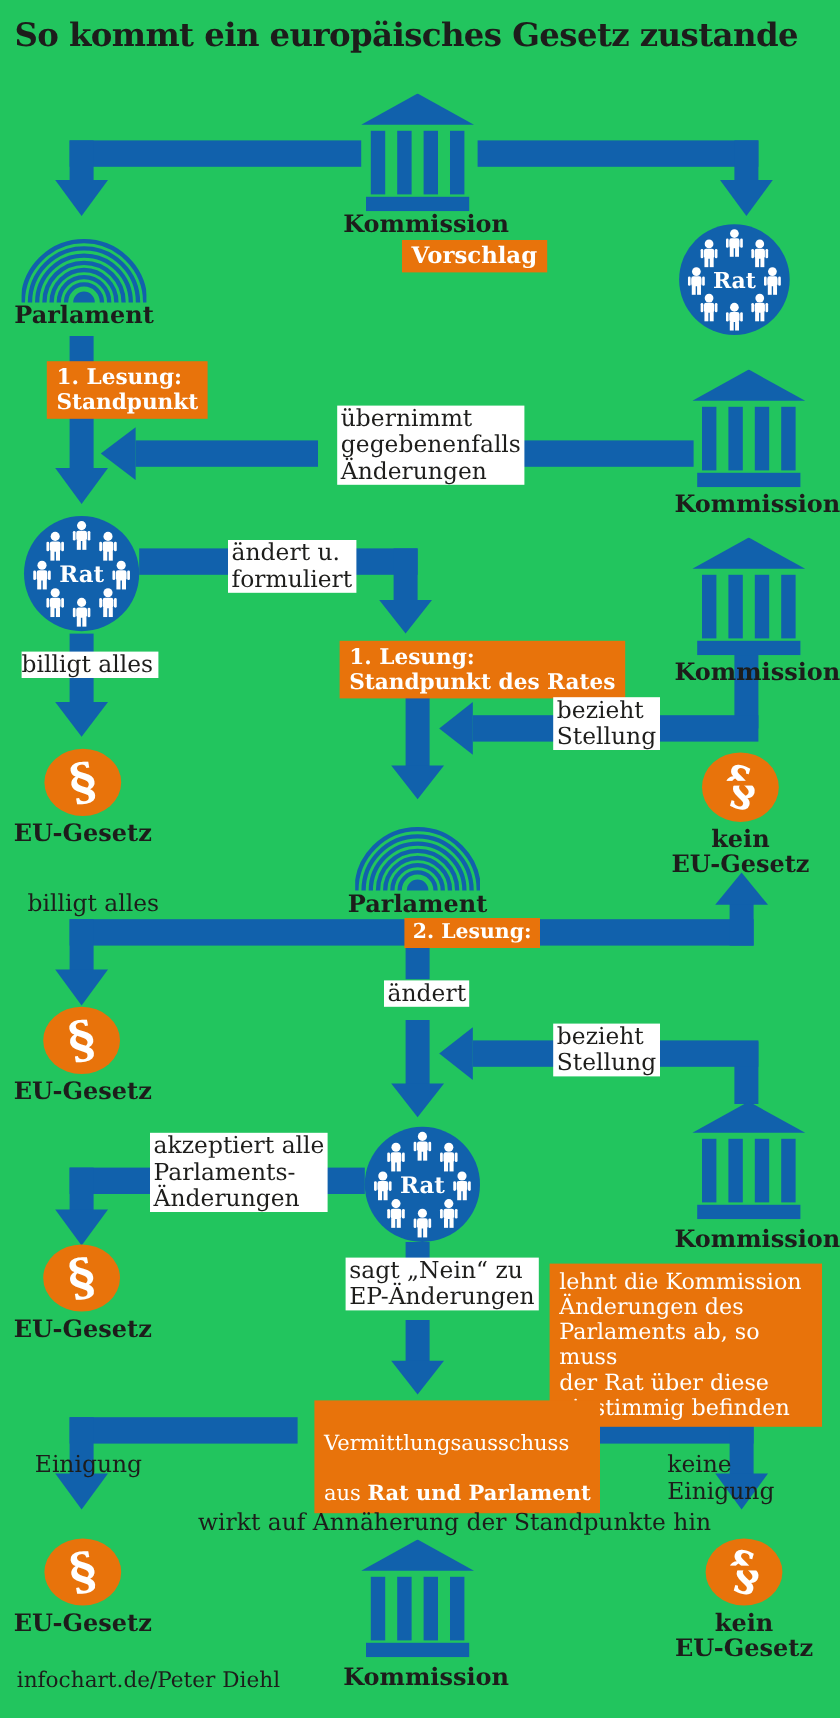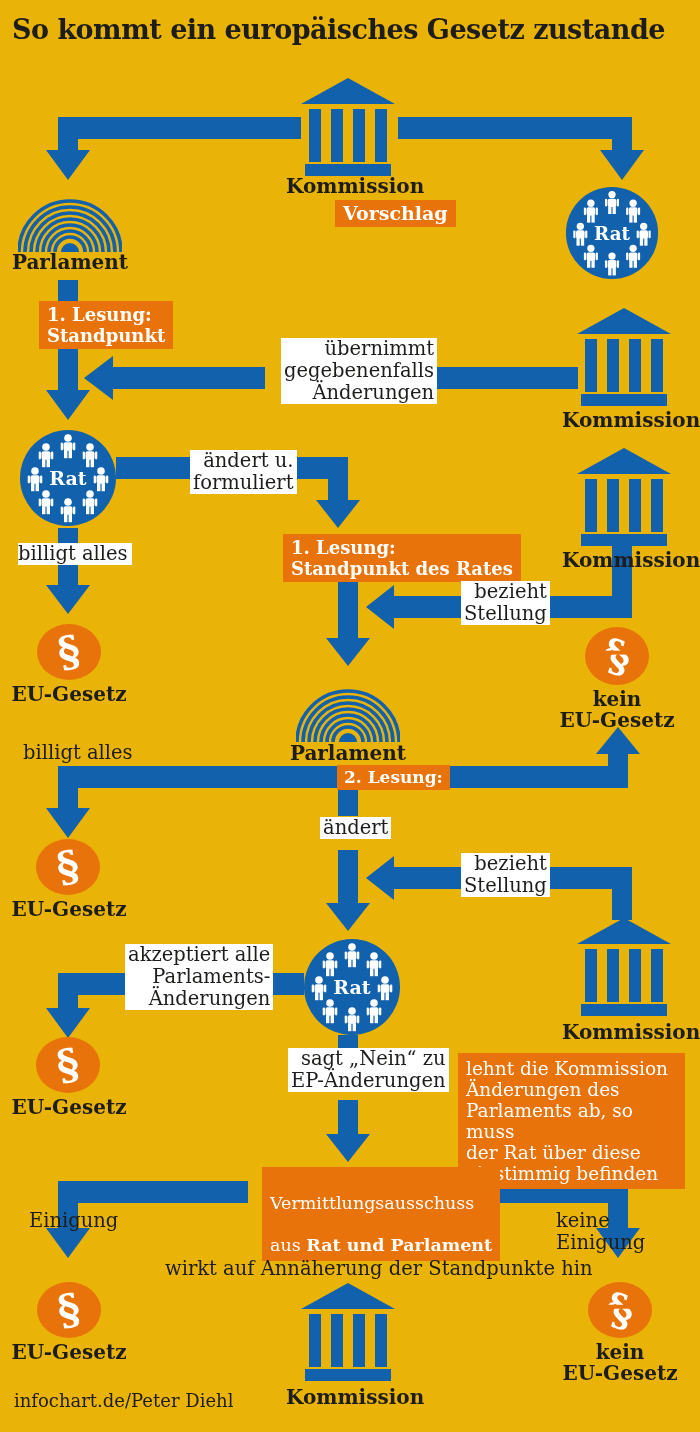--- a/index.html
+++ b/index.html
@@ -1,23 +1,23 @@
 <!DOCTYPE html>
 <html><head>
 <meta charset="utf-8">
 <style>
   html,body{margin:0;padding:0;background:#fff;}
-  #stage{position:relative;width:700px;height:1432px;background:#eab308;overflow:hidden;
+  #stage{position:relative;width:700px;height:1432px;background:#22c55e;overflow:hidden;
          font-family:"DejaVu Serif","Liberation Serif",serif;color:#1d1d1b;}
   .abs{position:absolute;}
   svg{display:block;}
   .arr{fill:#1161AC;}
   
   .txt{font-size:19.5px;line-height:22px;white-space:pre-line;}
-  .bgw{background:#fff;padding:0 3px;text-align:right;}
+  .bgw{background:#fff;padding:0 3px;}
   
   .lbl{font-weight:bold;font-size:20px;line-height:21px;text-align:center;white-space:pre-line;}
   
   .obox{background:#E8730B;color:#fff;font-weight:bold;font-size:18px;line-height:21px;
         padding:3px 8px;white-space:pre-line;display:inline-block;margin-left:32px;}
   .opar{background:#E8730B;color:#fff;font-weight:normal;font-size:18.5px;line-height:21px;
         padding:5px 8px;white-space:pre-line;display:inline-block;}
   .title{font-weight:bold;font-size:27px;letter-spacing:-0.5px;}
   .credit{font-size:18px;}
   

